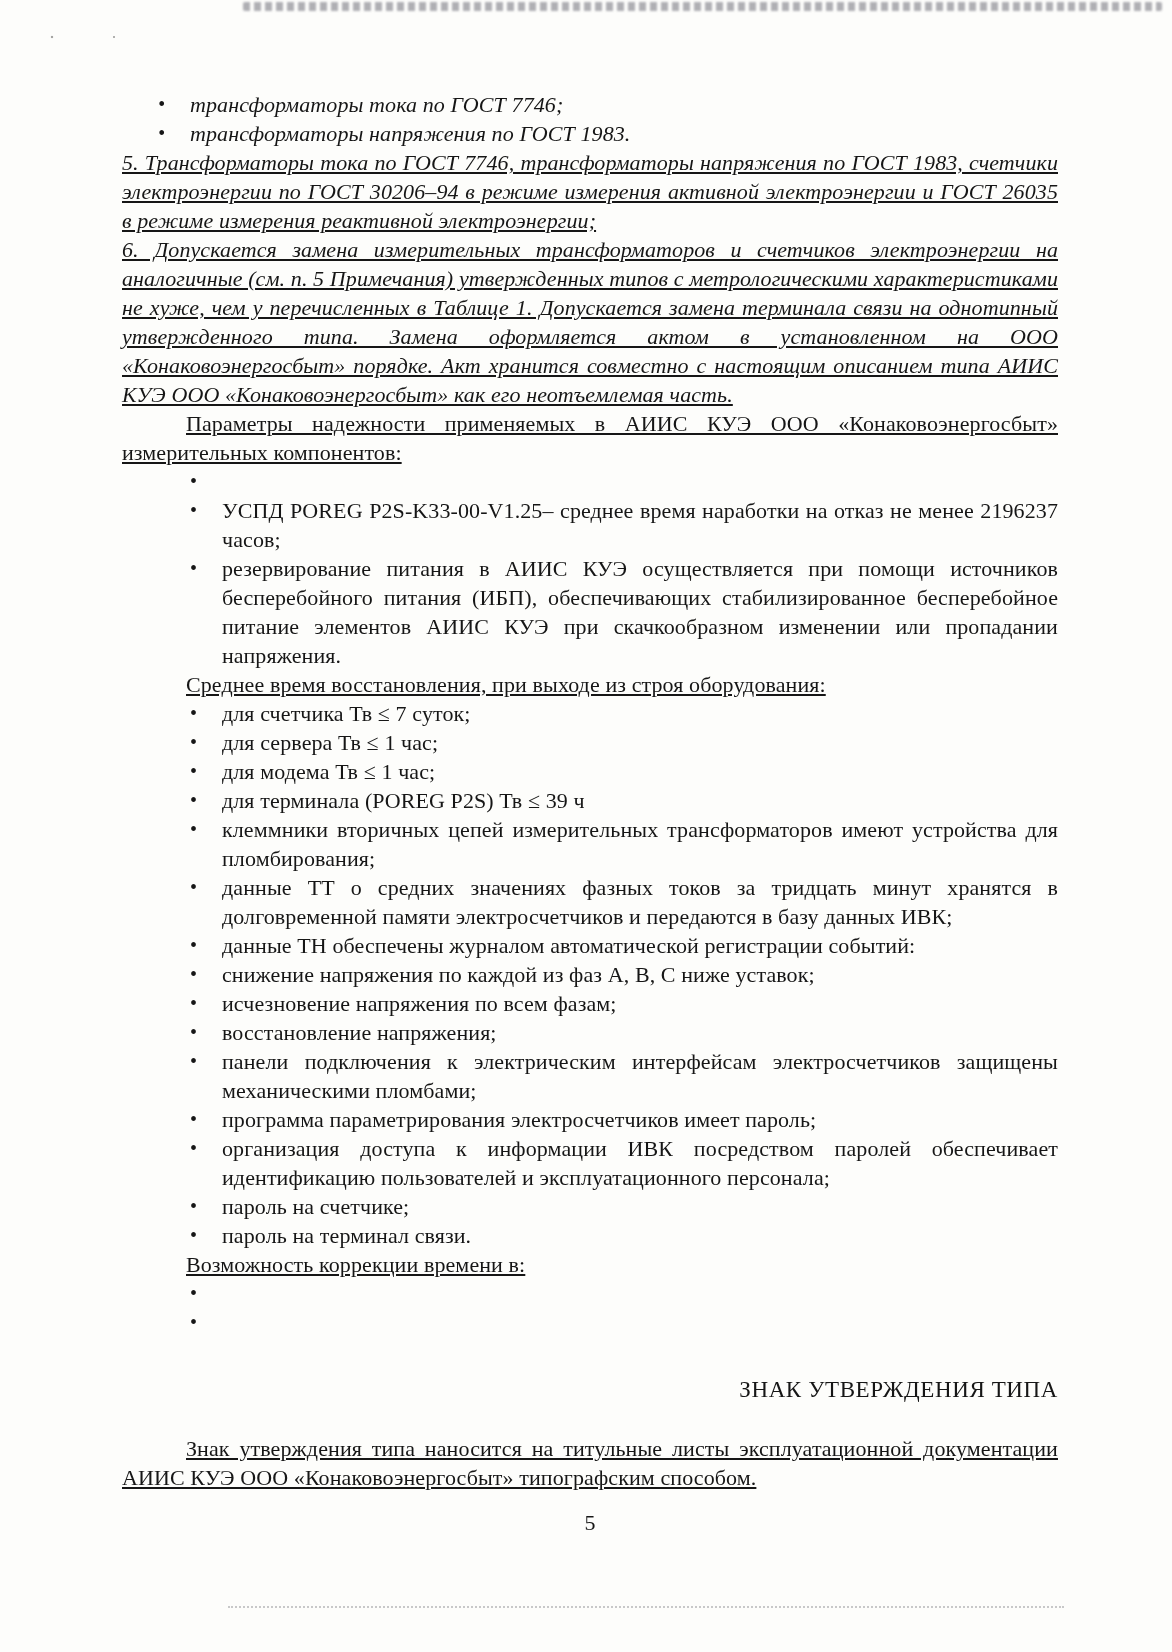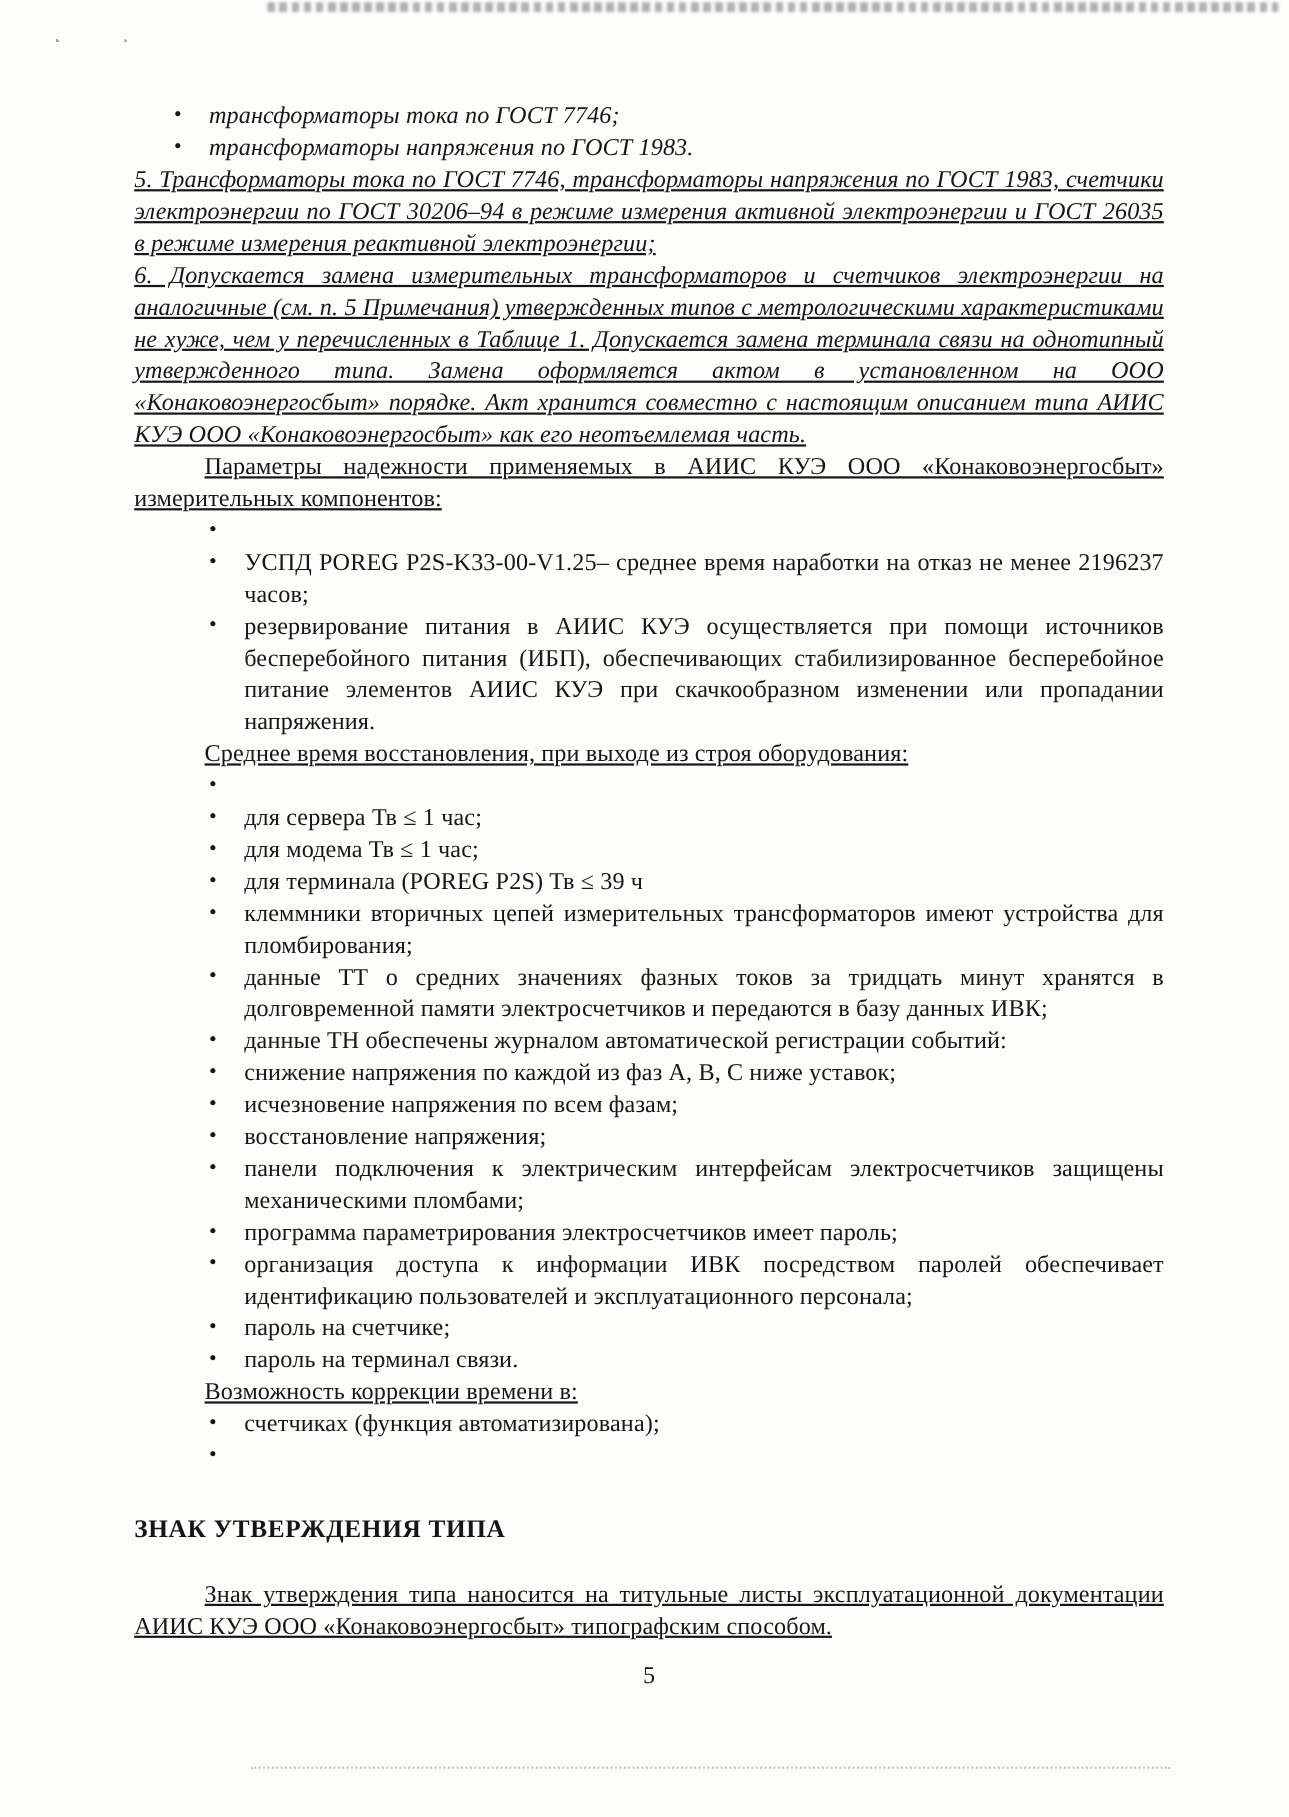--- a/index.html
+++ b/index.html
@@ -73,23 +73,23 @@
     flex: 0 0 32px;
     font-size: 20px;
   }
   .bullet .txt {
     display: block;
     flex: 1;
     text-align: justify;
   }
   h1.heading {
     margin: 38px 0 30px 0;
-    text-align: left;
+    text-align: right;
     font-size: 23px;
-    font-weight: bold;
+    font-weight: normal;
     letter-spacing: .6px;
     line-height: 29px;
   }
   .page-number {
     margin-top: 16px;
     text-align: center;
     font-size: 22px;
   }
 </style>
 </head>
@@ -122,20 +122,21 @@
       <span class="txt">УСПД POREG P2S-K33-00-V1.25– среднее время наработки на отказ не менее 2196237 часов;</span>
     </div>
     <div class="bullet l2">
       <span class="marker">•</span>
       <span class="txt">резервирование питания в АИИС КУЭ осуществляется при помощи источников бесперебойного питания (ИБП), обеспечивающих стабилизированное бесперебойное питание элементов АИИС КУЭ при скачкообразном изменении или пропадании напряжения.</span>
     </div>
 
     <p class="para indent">Среднее время восстановления, при выходе из строя оборудования:</p>
     <div class="bullet l2">
       <span class="marker">•</span>
+      <span class="txt">для счетчика Тв ≤ 7 суток;</span>
     </div>
     <div class="bullet l2">
       <span class="marker">•</span>
       <span class="txt">для сервера Тв ≤ 1 час;</span>
     </div>
     <div class="bullet l2">
       <span class="marker">•</span>
       <span class="txt">для модема Тв ≤ 1 час;</span>
     </div>
     <div class="bullet l2">
@@ -184,21 +185,20 @@
       <span class="txt">пароль на счетчике;</span>
     </div>
     <div class="bullet l2">
       <span class="marker">•</span>
       <span class="txt">пароль на терминал связи.</span>
     </div>
 
     <p class="para indent">Возможность коррекции времени в:</p>
     <div class="bullet l2">
       <span class="marker">•</span>
-      <span class="txt">счетчиках (функция автоматизирована);</span>
     </div>
     <div class="bullet l2">
       <span class="marker">•</span>
     </div>
 
     <h1 class="heading">ЗНАК УТВЕРЖДЕНИЯ ТИПА</h1>
     <p class="para indent">Знак утверждения типа наносится на титульные листы эксплуатационной документации АИИС КУЭ ООО «Конаковоэнергосбыт» типографским способом.</p>
 
     <div class="page-number">5</div>
   </div>

